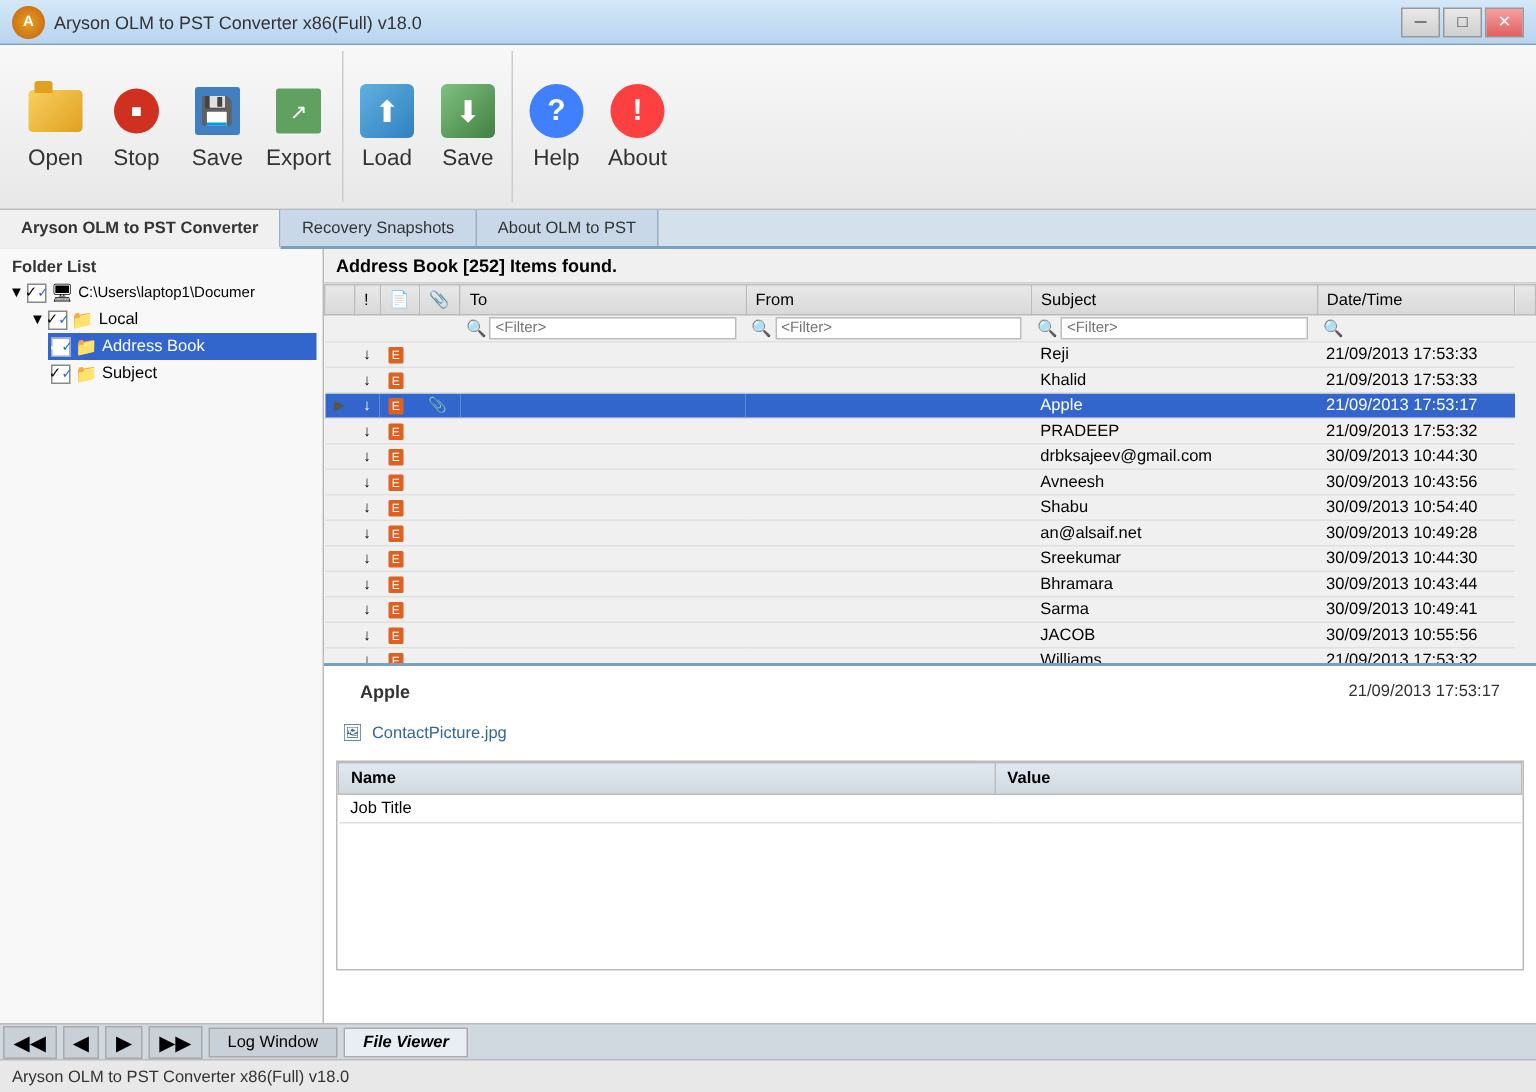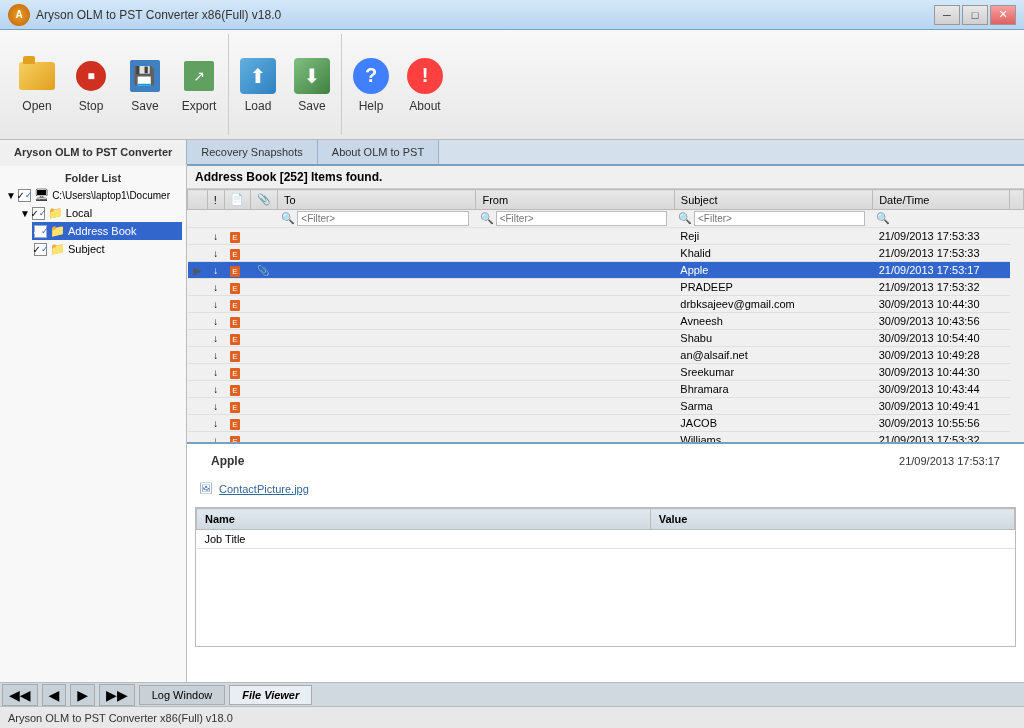--- a/index.html
+++ b/index.html
@@ -63,21 +63,21 @@
       border-radius: 4px;
       padding: 4px;
       background: transparent;
       border: 1px solid transparent;
     }
     .tool-icon {
       width: 38px; height: 38px;
       display: flex; align-items: center; justify-content: center;
       margin-bottom: 4px;
     }
-    .tool-label { font-size: 12px; color: #333; text-align: center; }
+    .tool-label { font-size: 15px; color: #333; text-align: center; }
 
     
     .icon-open { background: linear-gradient(135deg, #f8d060, #e0a020); width: 36px; height: 28px; border-radius: 3px; position: relative; }
     .icon-open::before { content: ''; position: absolute; top: -6px; left: 4px; width: 12px; height: 8px; background: #e0a020; border-radius: 2px 2px 0 0; }
     .icon-stop { width: 30px; height: 30px; background: #d03020; border-radius: 50%; display: flex; align-items: center; justify-content: center; }
     .icon-stop::after { content: '■'; color: white; font-size: 12px; }
     .icon-save { width: 30px; height: 32px; background: #4080c0; border-radius: 2px; display: flex; align-items: center; justify-content: center; color: white; font-size: 18px; }
     .icon-export { width: 30px; height: 30px; background: #60a060; border-radius: 2px; display: flex; align-items: center; justify-content: center; color: white; font-size: 14px; }
     .icon-log { width: 30px; height: 30px; background: #8060a0; border-radius: 2px; display: flex; align-items: center; justify-content: center; color: white; font-size: 10px; font-weight: bold; }
     .icon-load { width: 36px; height: 36px; background: linear-gradient(135deg, #60b0e0, #3080c0); border-radius: 4px; display: flex; align-items: center; justify-content: center; color: white; font-size: 20px; }
@@ -105,27 +105,26 @@
     .tab.active { background: #f0f0f0; border-bottom: 2px solid #f0f0f0; margin-bottom: -2px; font-weight: bold; }
 
     
     .main-layout {
       display: flex;
       height: calc(728px - 30px - 110px - 26px - 24px - 22px);
     }
 
     
     .sidebar {
-      width: 187px;
+      width: 216px;
       background: #f8f8f8;
       border-right: 1px solid #bbb;
       padding: 4px;
       font-size: 11px;
       overflow: auto;
-      text-align: center;
     }
     .sidebar-header {
       font-size: 11px;
       font-weight: bold;
       padding: 2px 4px;
       color: #333;
     }
     .tree-item {
       display: flex;
       align-items: center;
@@ -612,21 +611,21 @@
       </table>
     </div>
 
     <div class="preview-pane">
       <div style="display:flex; justify-content:space-between; align-items:center; padding: 4px 12px 0;">
         <div class="preview-header">Apple</div>
         <div class="preview-date">21/09/2013 17:53:17</div>
       </div>
       <div class="preview-attachment">
         <span>🖼</span>
-        <span style="color:#336699; text-decoration:underline; cursor:pointer;">ContactPicture.jpg</span>
+        <span style="color:#336699; cursor:pointer;">ContactPicture.jpg</span>
       </div>
       <div class="contact-table-container">
         <table class="contact-table">
           <thead>
             <tr>
               <th>Name</th>
               <th>Value</th>
             </tr>
           </thead>
           <tbody id="contact-tbody">

